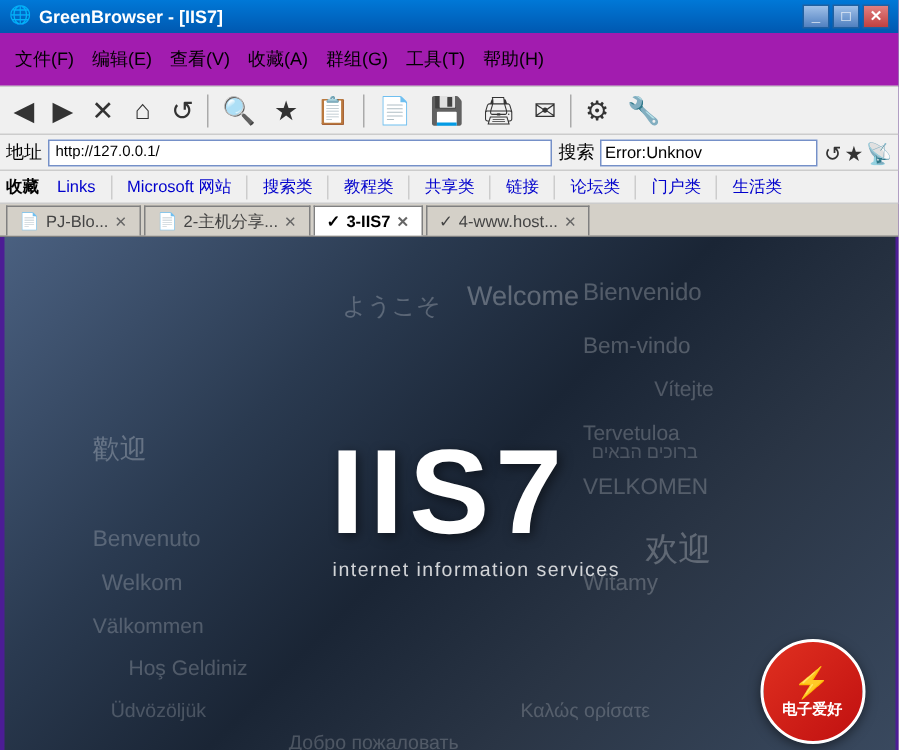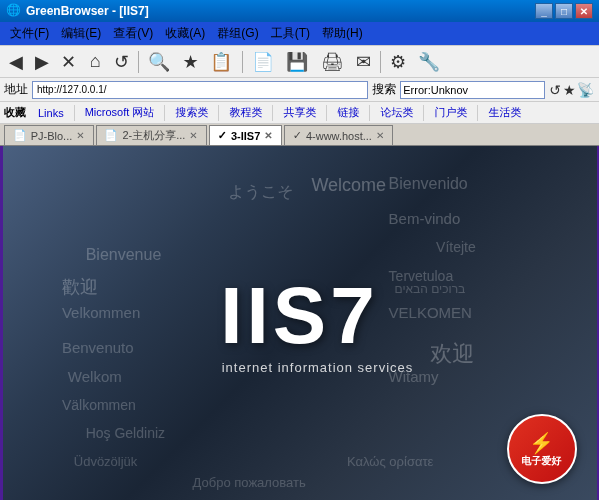--- a/index.html
+++ b/index.html
@@ -25,22 +25,22 @@
       border: 1px solid #2060a0;
       color: white;
       font-size: 10px;
       display: flex; align-items: center; justify-content: center;
       cursor: pointer;
     }
     .title-btn.close { background: linear-gradient(to bottom, #e08080, #c04040); }
 
     
     .menu-bar {
-      background: #1d4ed8;
-      height: 24px;
+      background: #a21caf;
+      height: 36px;
       display: flex;
       align-items: center;
       padding: 0 4px;
       border-bottom: 1px solid #ccc;
       font-size: 12px;
     }
     .menu-item {
       padding: 2px 6px;
       cursor: pointer;
       color: #000;
@@ -329,25 +329,23 @@
 
 <div class="main-content">
   <div class="iis-page">
 
     <div class="iis-bg-words" id="iis-words">
         <span class="iis-word" style="top: 10%; left: 38%; font-size: 16px; opacity: 0.6;">ようこそ</span>
         <span class="iis-word" style="top: 8%; left: 52%; font-size: 18px; opacity: 0.7;">Welcome</span>
         <span class="iis-word" style="top: 8%; left: 65%; font-size: 16px; opacity: 0.6;">Bienvenido</span>
         <span class="iis-word" style="top: 18%; left: 65%; font-size: 15px; opacity: 0.6;">Bem-vindo</span>
         <span class="iis-word" style="top: 26%; left: 73%; font-size: 14px; opacity: 0.55;">Vítejte</span>
-        <span class="iis-word" style="top: 28%; left: 14%; font-size: 16px; opacity: 0.6;">Bienvenue</span>
         <span class="iis-word" style="top: 34%; left: 65%; font-size: 14px; opacity: 0.55;">Tervetuloa</span>
         <span class="iis-word" style="top: 36%; left: 10%; font-size: 18px; opacity: 0.65;">歡迎</span>
         <span class="iis-word" style="top: 38%; left: 66%; font-size: 12px; opacity: 0.5;">ברוכים הבאים</span>
-        <span class="iis-word" style="top: 44%; left: 10%; font-size: 15px; opacity: 0.55;">Velkommen</span>
         <span class="iis-word" style="top: 44%; left: 65%; font-size: 15px; opacity: 0.55;">VELKOMEN</span>
         <span class="iis-word" style="top: 54%; left: 10%; font-size: 15px; opacity: 0.55;">Benvenuto</span>
         <span class="iis-word" style="top: 54%; left: 72%; font-size: 22px; opacity: 0.65;">欢迎</span>
         <span class="iis-word" style="top: 62%; left: 11%; font-size: 15px; opacity: 0.55;">Welkom</span>
         <span class="iis-word" style="top: 62%; left: 65%; font-size: 15px; opacity: 0.55;">Witamy</span>
         <span class="iis-word" style="top: 70%; left: 10%; font-size: 14px; opacity: 0.55;">Välkommen</span>
         <span class="iis-word" style="top: 78%; left: 14%; font-size: 14px; opacity: 0.55;">Hoş Geldiniz</span>
         <span class="iis-word" style="top: 86%; left: 12%; font-size: 13px; opacity: 0.5;">Üdvözöljük</span>
         <span class="iis-word" style="top: 86%; left: 58%; font-size: 13px; opacity: 0.5;">Καλώς ορίσατε</span>
         <span class="iis-word" style="top: 92%; left: 32%; font-size: 13px; opacity: 0.5;">Добро пожаловать</span>

